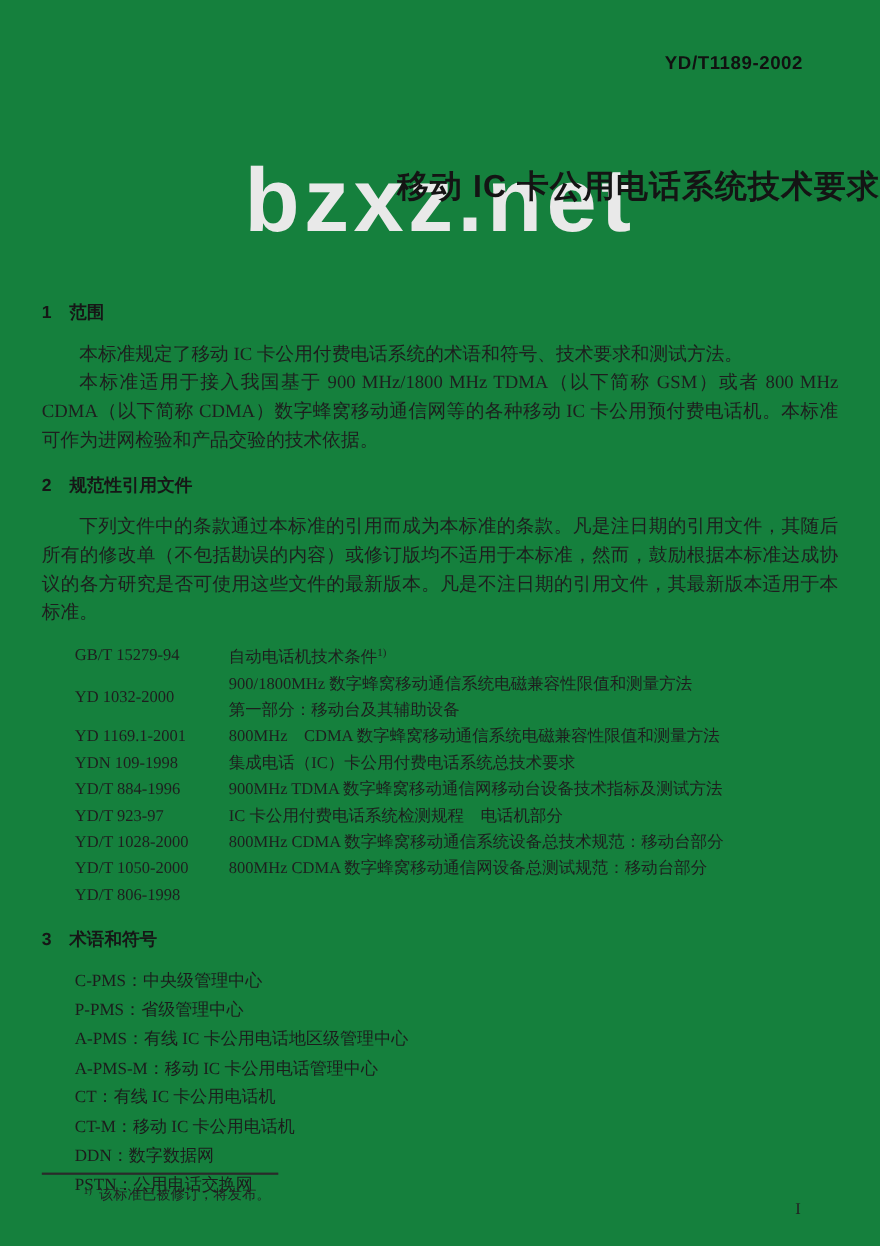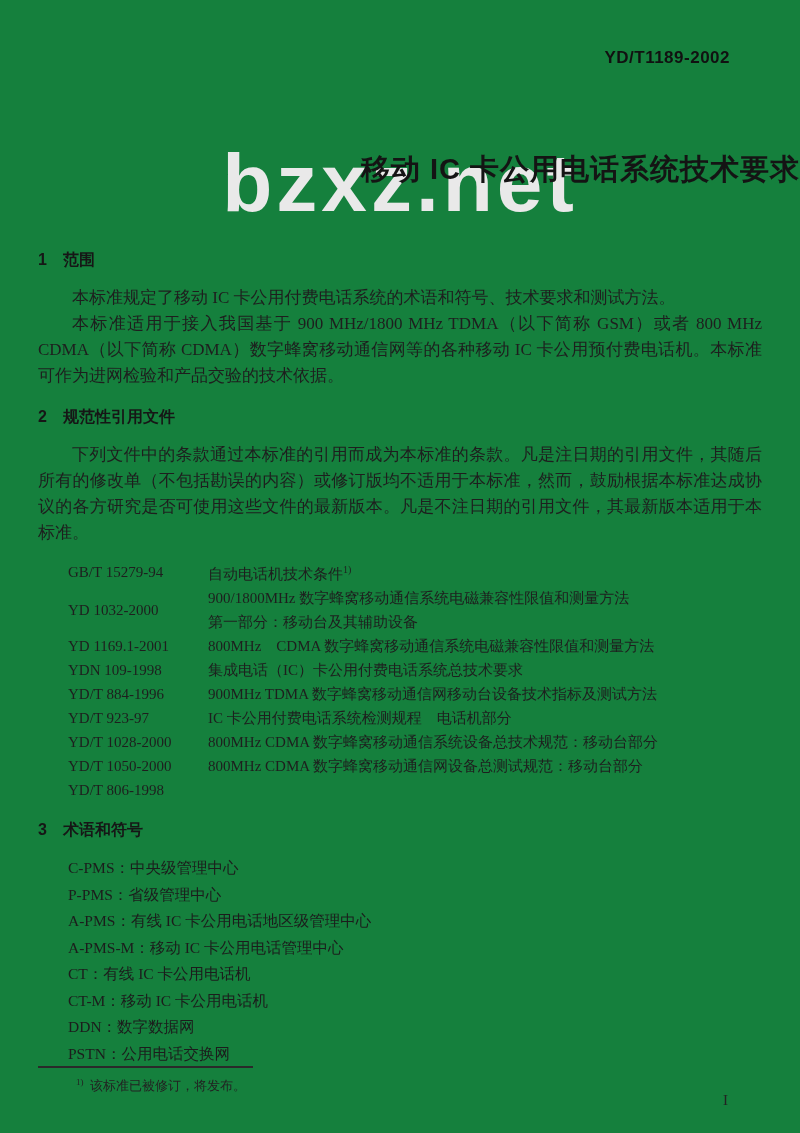--- a/index.html
+++ b/index.html
@@ -48,21 +48,21 @@
     text-align: right;
     font-family: "Liberation Sans", "DejaVu Sans", sans-serif;
     font-weight: bold;
     font-size: 29px;
     letter-spacing: 1px;
     color: #141414;
   }
   .content {
     position: relative;
     z-index: 1;
-    margin-top: 60px;
+    margin-top: 84px;
     padding: 0 38px;
   }
   h2.sec-heading {
     font-family: "Liberation Sans", "DejaVu Sans", sans-serif;
     font-weight: bold;
     font-size: 16px;
     color: #161616;
     margin-bottom: 14px;
   }
   p.body-para {

